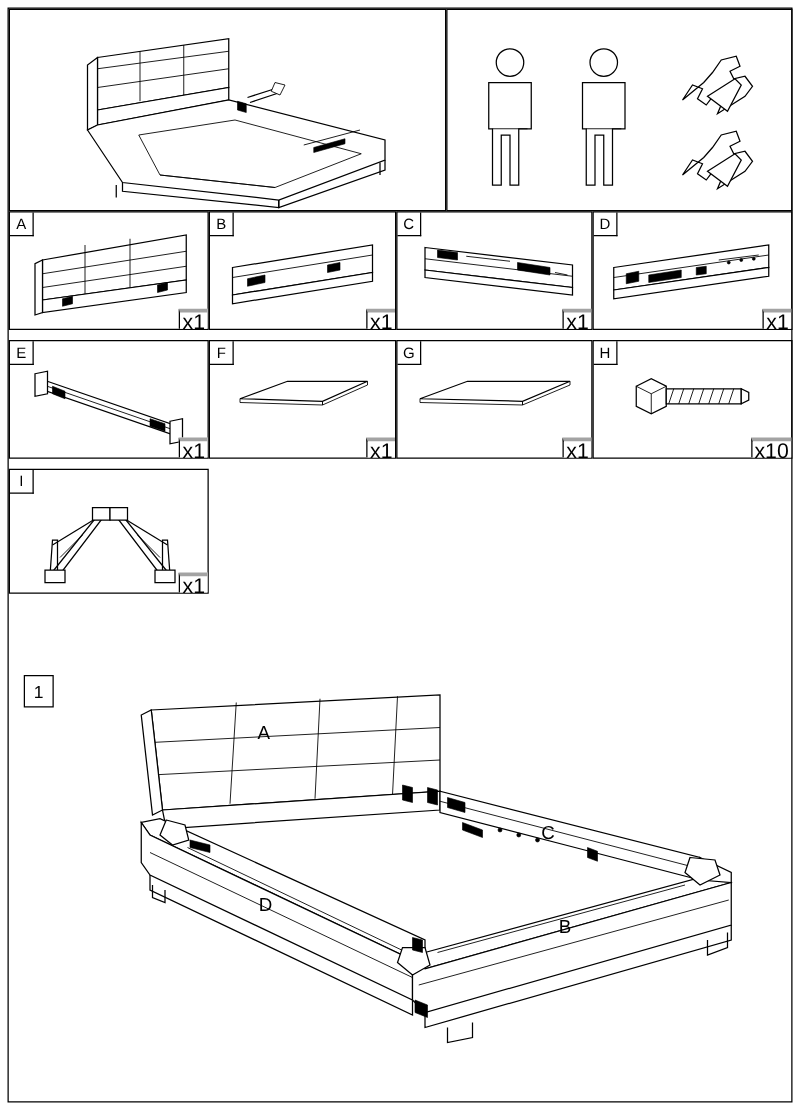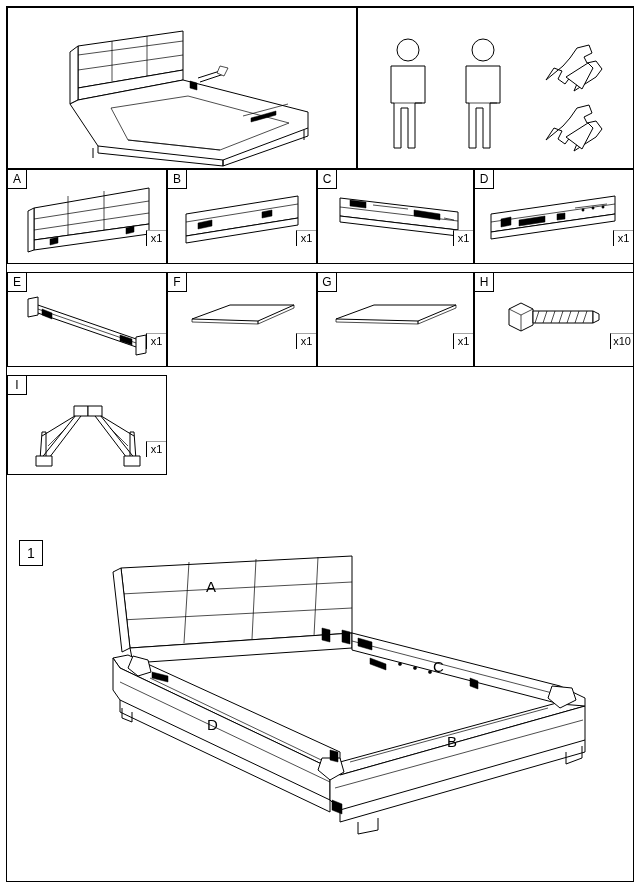--- a/index.html
+++ b/index.html
@@ -43,28 +43,28 @@
     border-bottom: 1px solid #000;
     box-sizing: border-box;
     font-size: 12px;
     line-height: 18px;
     text-align: center;
     font-family: "Liberation Sans", sans-serif;
   }
   .qty-badge {
     position: absolute;
     right: 0;
-    bottom: 17px;
+    bottom: 0;
     height: 16px;
     min-width: 20px;
     padding: 0 2px;
     border-left: 1px solid #000;
-    border-top: 1px solid #a3a3a3;
-    box-sizing: border-box;
-    font-size: 11px;
+    border-top: 3px solid #a3a3a3;
+    box-sizing: border-box;
+    font-size: 17px;
     line-height: 15px;
     text-align: center;
     font-family: "Liberation Sans", sans-serif;
     background: #fff;
   }
   .step-badge {
     position: absolute;
     left: 0;
     top: 0;
     width: 24px;

